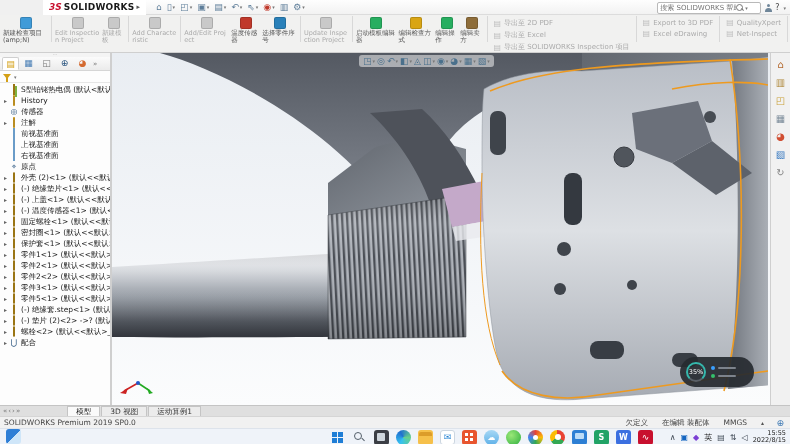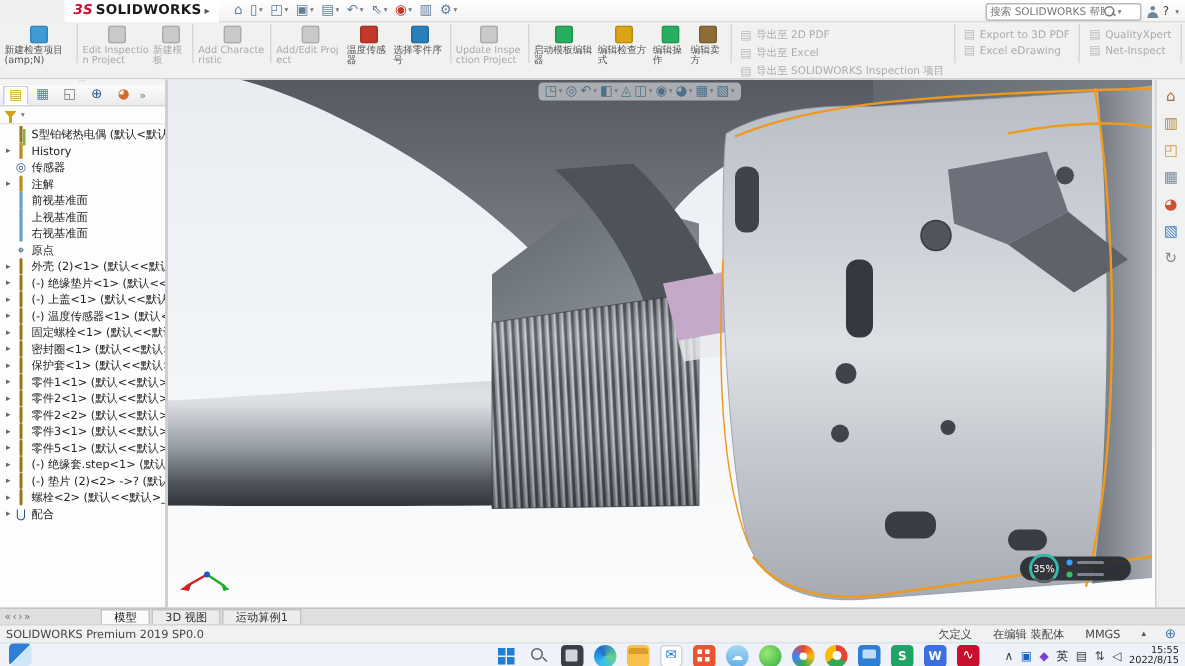--- a/index.html
+++ b/index.html
@@ -66,21 +66,21 @@
   .ic-asm{background:linear-gradient(135deg,#ffe08a,#f0b429);border:1px solid #9a7514;width:7px;height:7px;margin:0 auto;box-shadow:2px 2px 0 #7fb241;}
   .ic-folder{background:#f5c344;border:1px solid #b98d22;border-radius:1px;width:9px;height:7px;margin:1px auto 0;}
   .ic-plane{border:1px solid #6a9cc8;background:rgba(150,195,230,.35);width:8px;height:6px;transform:skewX(-18deg);margin:1px auto 0;}
   .ic-glyph{color:#27527d;}
   
   .viewport{flex:1;position:relative;overflow:hidden;background:linear-gradient(#e9edf2,#fbfcfd);}
   .viewport svg{position:absolute;left:0;top:0;}
   #headsup{position:absolute;left:247px;top:2px;display:flex;align-items:center;gap:2px;background:rgba(255,255,255,.5);border-radius:3px;padding:1px 4px;}
   .hu-ic{font-size:9px;color:#4a708c;display:flex;align-items:center;}
   .hu-ic .caret{font-size:5px;}
-  #recorder{position:absolute;right:16px;bottom:18px;width:74px;height:16px;background:rgba(38,42,48,.92);border-radius:15px;display:flex;align-items:center;padding:0 6px;gap:5px;color:#eee;}
+  #recorder{position:absolute;right:16px;bottom:18px;width:74px;height:30px;background:rgba(38,42,48,.92);border-radius:15px;display:flex;align-items:center;padding:0 6px;gap:5px;color:#eee;}
   .rec-ring{width:20px;height:20px;border-radius:50%;border:2px solid #35b8ad;border-bottom-color:#5a6068;display:flex;align-items:center;justify-content:center;font-size:6.5px;color:#fff;}
   .rec-rows{display:flex;flex-direction:column;gap:4px;}
   .rec-row{display:flex;align-items:center;gap:3px;}
   .rec-dot{width:4px;height:4px;border-radius:50%;}
   .rec-bar{width:18px;height:2px;background:#7d838c;border-radius:1px;}
   
   .taskpane{width:20px;background:#f1f1f1;border-left:1px solid #cfcfcf;display:flex;flex-direction:column;align-items:center;padding-top:6px;gap:6px;}
   .tpn-ic{font-size:10px;line-height:12px;}
 
   

